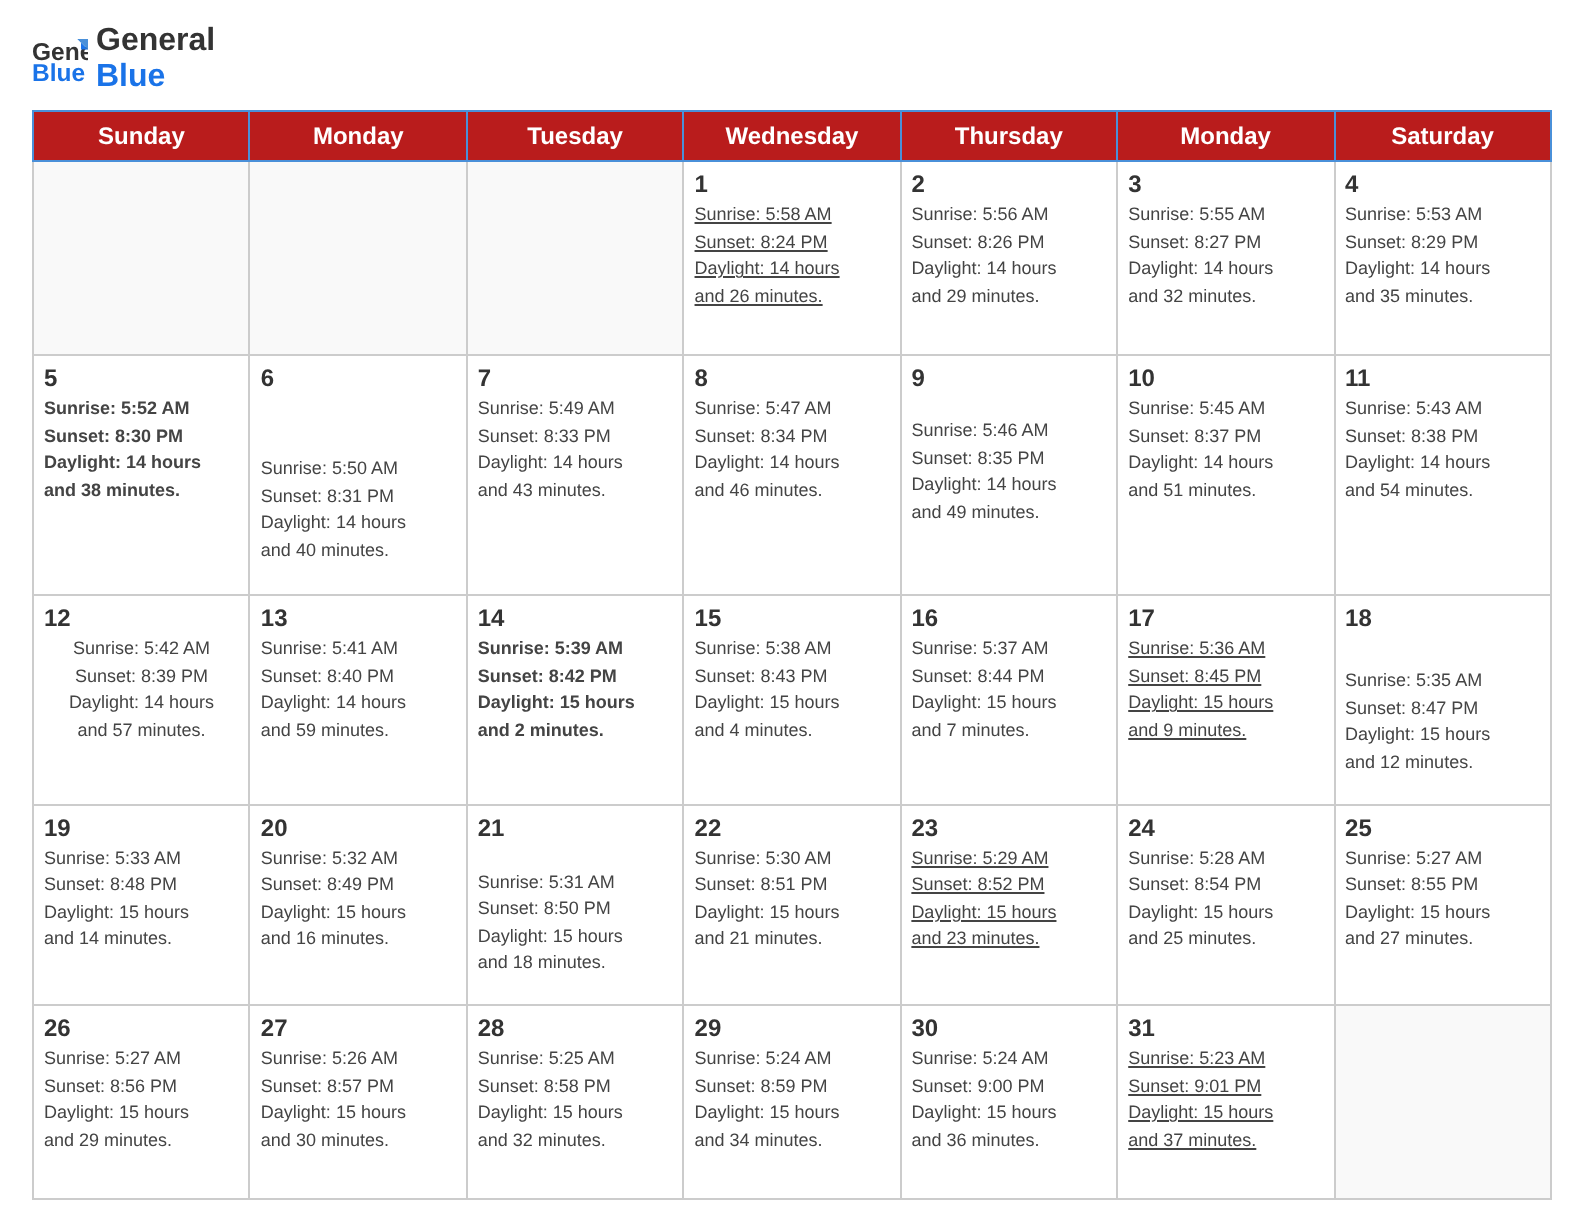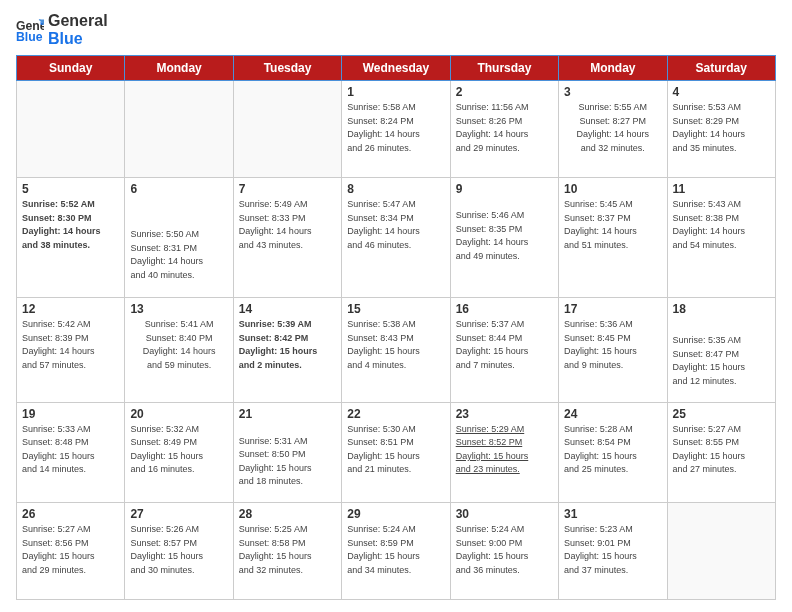--- a/index.html
+++ b/index.html
@@ -124,35 +124,35 @@
           <th>Saturday</th>
         </tr>
     </thead>
     <tbody id="calendar-body">
     <tr class="week-row">
           <td class="empty"></td>
           <td class="empty"></td>
           <td class="empty"></td>
           <td>
             <span class="day-number">1</span>
-            <div class="day-info" style="white-space: pre-line;">Sunrise: 5:58 AM
+            <div class="day-info" style="white-space: pre-line; text-decoration: underline;">Sunrise: 5:58 AM
 Sunset: 8:24 PM
 Daylight: 14 hours
 and 26 minutes.</div>
           </td>
           <td>
             <span class="day-number">2</span>
-            <div class="day-info" style="white-space: pre-line;">Sunrise: 11:56 AM
+            <div class="day-info" style="white-space: pre-line;">Sunrise: 5:56 AM
 Sunset: 8:26 PM
 Daylight: 14 hours
 and 29 minutes.</div>
           </td>
           <td>
             <span class="day-number">3</span>
-            <div class="day-info" style="white-space: pre-line; text-align: center;">Sunrise: 5:55 AM
+            <div class="day-info" style="white-space: pre-line;">Sunrise: 5:55 AM
 Sunset: 8:27 PM
 Daylight: 14 hours
 and 32 minutes.</div>
           </td>
           <td>
             <span class="day-number">4</span>
             <div class="day-info" style="white-space: pre-line;">Sunrise: 5:53 AM
 Sunset: 8:29 PM
 Daylight: 14 hours
 and 35 minutes.</div>
@@ -205,28 +205,28 @@
             <span class="day-number">11</span>
             <div class="day-info" style="white-space: pre-line;">Sunrise: 5:43 AM
 Sunset: 8:38 PM
 Daylight: 14 hours
 and 54 minutes.</div>
           </td>
         </tr>
         <tr class="week-row">
           <td>
             <span class="day-number">12</span>
-            <div class="day-info" style="white-space: pre-line;">Sunrise: 5:42 AM
+            <div class="day-info" style="white-space: pre-line; text-align: center;">Sunrise: 5:42 AM
 Sunset: 8:39 PM
 Daylight: 14 hours
 and 57 minutes.</div>
           </td>
           <td>
             <span class="day-number">13</span>
-            <div class="day-info" style="white-space: pre-line; text-align: center;">Sunrise: 5:41 AM
+            <div class="day-info" style="white-space: pre-line;">Sunrise: 5:41 AM
 Sunset: 8:40 PM
 Daylight: 14 hours
 and 59 minutes.</div>
           </td>
           <td>
             <span class="day-number">14</span>
             <div class="day-info" style="white-space: pre-line; font-weight: bold;">Sunrise: 5:39 AM
 Sunset: 8:42 PM
 Daylight: 15 hours
 and 2 minutes.</div>
@@ -240,21 +240,21 @@
           </td>
           <td>
             <span class="day-number">16</span>
             <div class="day-info" style="white-space: pre-line;">Sunrise: 5:37 AM
 Sunset: 8:44 PM
 Daylight: 15 hours
 and 7 minutes.</div>
           </td>
           <td>
             <span class="day-number">17</span>
-            <div class="day-info" style="white-space: pre-line;">Sunrise: 5:36 AM
+            <div class="day-info" style="white-space: pre-line; text-decoration: underline;">Sunrise: 5:36 AM
 Sunset: 8:45 PM
 Daylight: 15 hours
 and 9 minutes.</div>
           </td>
           <td>
             <span class="day-number">18</span>
             <div class="day-info" style="white-space: pre-line; margin-top: 18px;">Sunrise: 5:35 AM
 Sunset: 8:47 PM
 Daylight: 15 hours
 and 12 minutes.</div>
@@ -342,21 +342,21 @@
           </td>
           <td>
             <span class="day-number">30</span>
             <div class="day-info" style="white-space: pre-line;">Sunrise: 5:24 AM
 Sunset: 9:00 PM
 Daylight: 15 hours
 and 36 minutes.</div>
           </td>
           <td>
             <span class="day-number">31</span>
-            <div class="day-info" style="white-space: pre-line;">Sunrise: 5:23 AM
+            <div class="day-info" style="white-space: pre-line; text-decoration: underline;">Sunrise: 5:23 AM
 Sunset: 9:01 PM
 Daylight: 15 hours
 and 37 minutes.</div>
           </td>
           <td class="empty"></td>
         </tr>
       </tbody>
   </table>
 </div>
 

